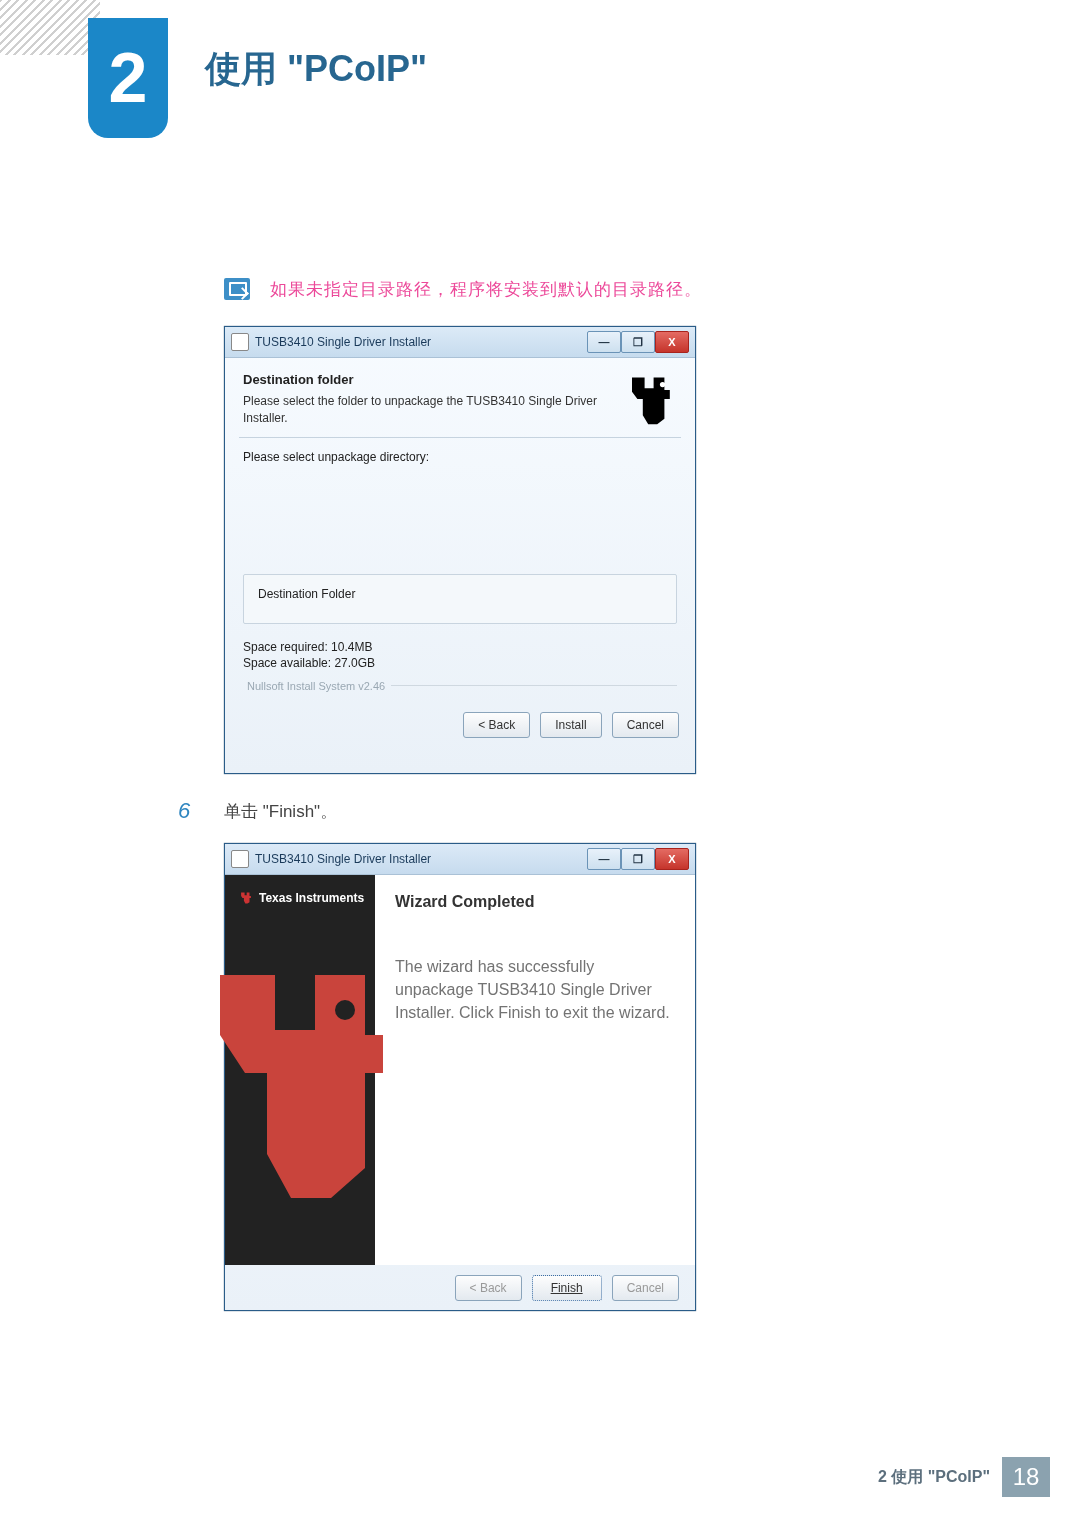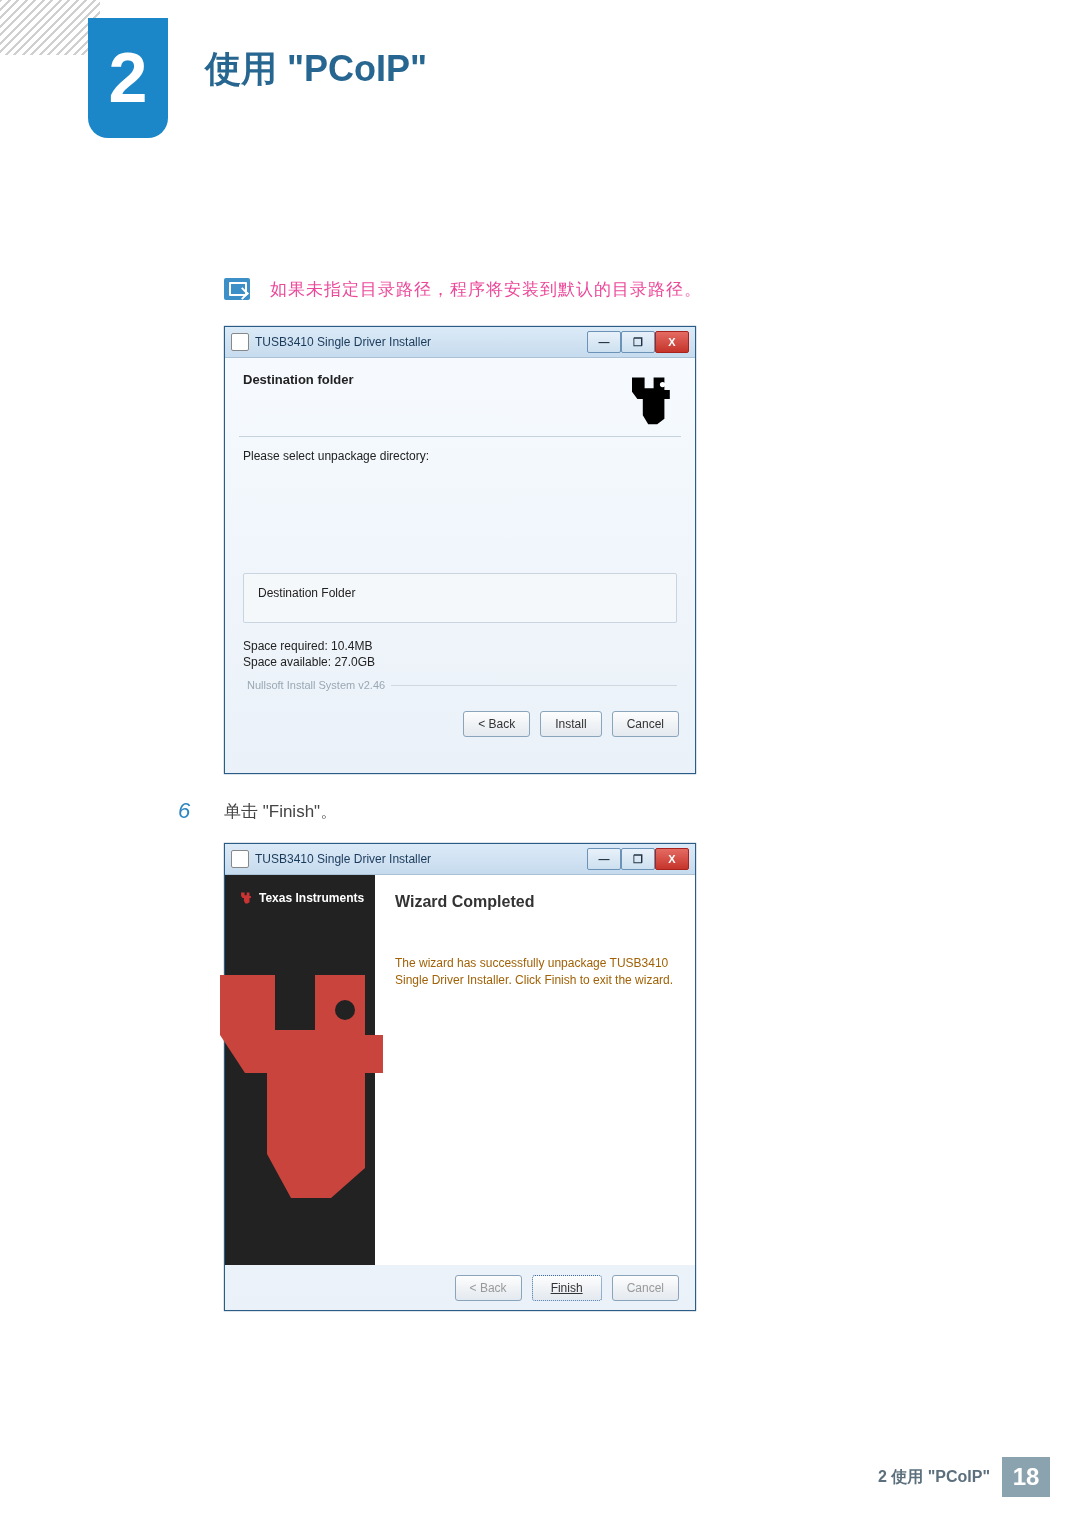--- a/index.html
+++ b/index.html
@@ -41,24 +41,24 @@
 #step6-num{top:798px;left:178px}
 .step-text{position:absolute;font-size:17px;color:#444}
 #step6-txt{top:800px;left:224px}
 .win2-body{display:flex;height:390px}
 .win2-left{width:150px;background:#222;position:relative;color:#fff}
 .win2-left .brand{position:absolute;top:16px;left:14px;font-size:12px;font-weight:700;display:flex;align-items:flex-start;gap:6px}
 .win2-left .brand svg{width:14px;height:14px}
 .ti-big{position:absolute;top:80px;left:-10px;width:170px;height:260px}
 .win2-right{flex:1;background:#fff;padding:18px 20px}
 .win2-right .wc{font-weight:700;font-size:16px;margin-bottom:44px}
-.win2-right .wd{font-size:12px;line-height:1.45;color:#a16207}
+.win2-right .wd{font-size:16px;line-height:1.45;color:#737373}
 .footer-bar{position:absolute;right:30px;bottom:30px;display:flex;align-items:center}
 .footer-bar .ft{font-size:16px;color:#5c6f7d;font-weight:700;margin-right:12px}
-.footer-bar .pg{width:48px;height:40px;background:#8ba2af;color:#fff;font-size:24px;font-weight:700;display:flex;align-items:center;justify-content:center}
+.footer-bar .pg{width:48px;height:40px;background:#8ba2af;color:#fff;font-size:24px;font-weight:400;display:flex;align-items:center;justify-content:center}
 .finish-outline{height:24px;padding:0 18px;border:1px dotted #3a6ea5;background:linear-gradient(#fdfdfd,#e3e9ef);border-radius:3px;font-size:12px;display:inline-flex;align-items:center}
 .disabled{color:#999}
 </style>
 </head>
 <body>
 
 <div class="diag-stripes"></div>
 <div class="chapter-badge">
   <span>2</span>
 </div>
@@ -74,20 +74,21 @@
     <div class="winbtns">
       <div class="winbtn">—</div>
       <div class="winbtn">❐</div>
       <div class="winbtn close">X</div>
     </div>
   </div>
   <div class="win-body">
     <div class="hdr-row">
       <div class="hdr-text">
         <div class="h1">Destination folder</div>
+        <div class="h2">Please select the folder to unpackage the TUSB3410 Single Driver Installer.</div>
       </div>
       <div class="ti-logo-sm">
         <svg viewBox="0 0 60 60">
             <path fill="#000" d="M10 6h14v12h10V6h12v14h6v10h-6v22l-8 6h-10l-6-10V30h-6l-6-8V6z"></path>
             <circle cx="44" cy="14" r="3" fill="#fff"></circle>
           </svg>
       </div>
     </div>
     <div class="sep"></div>
     <div style="margin-top:4px">Please select unpackage directory:</div>

